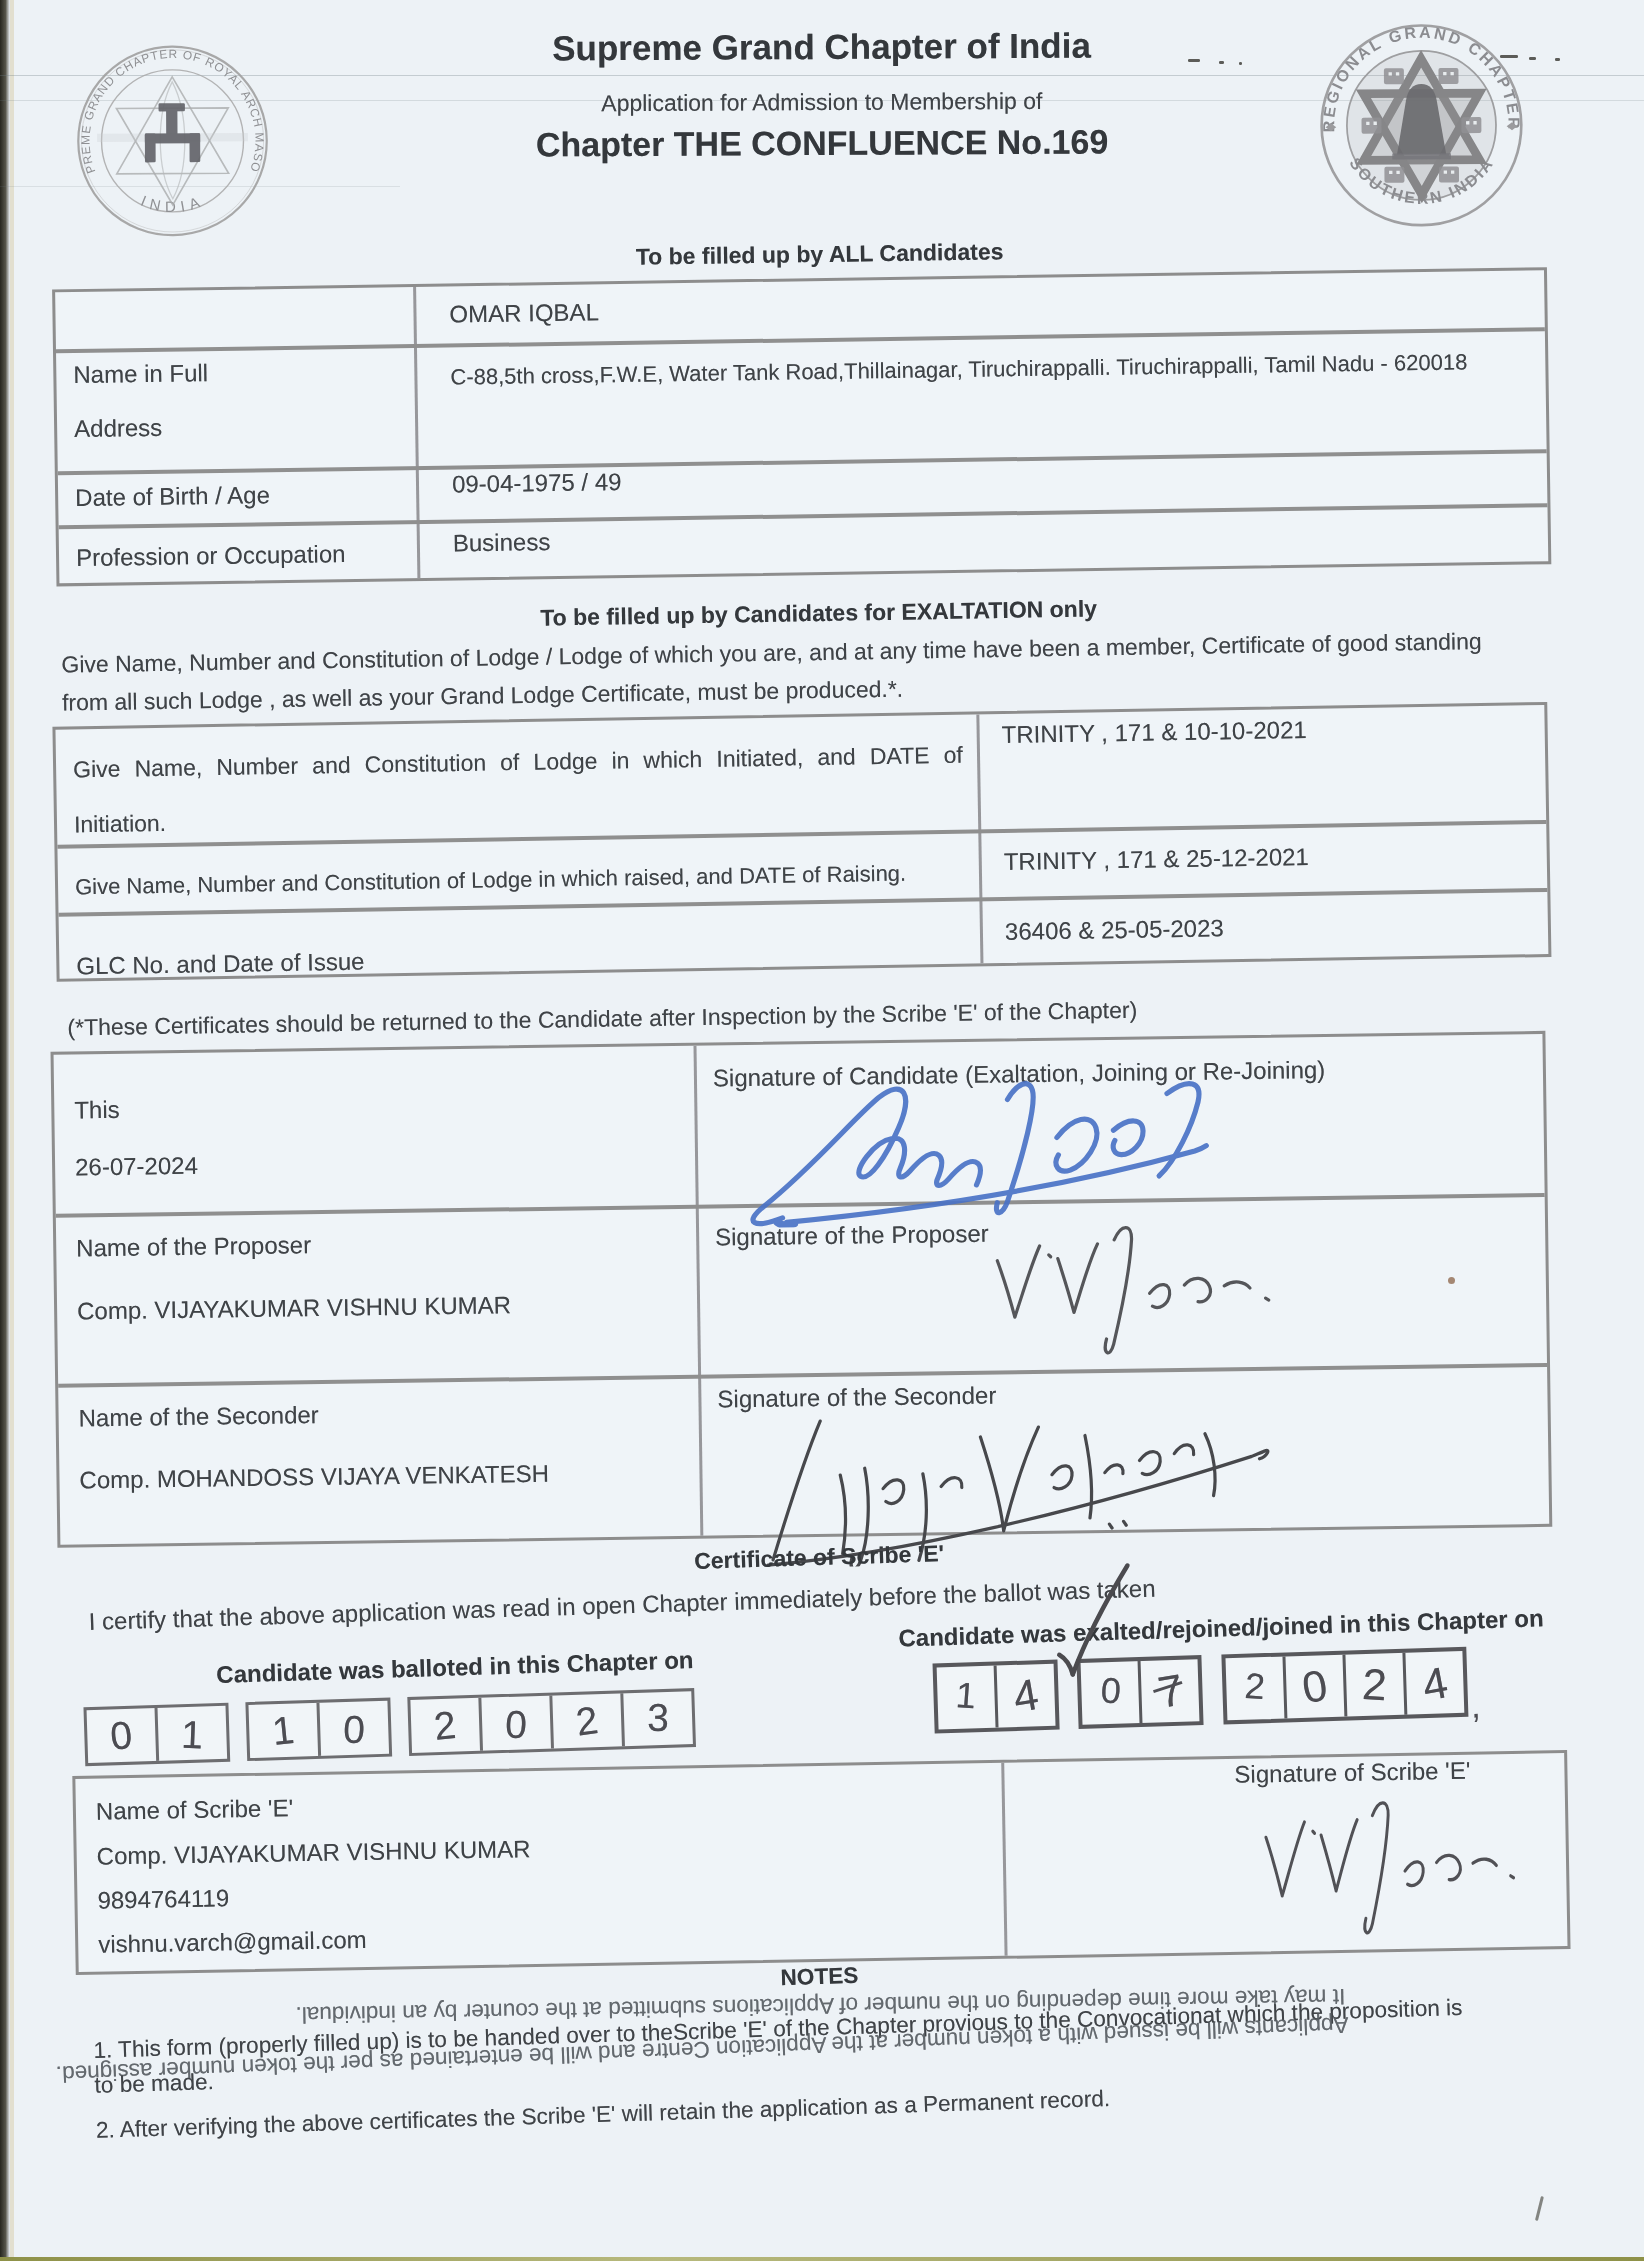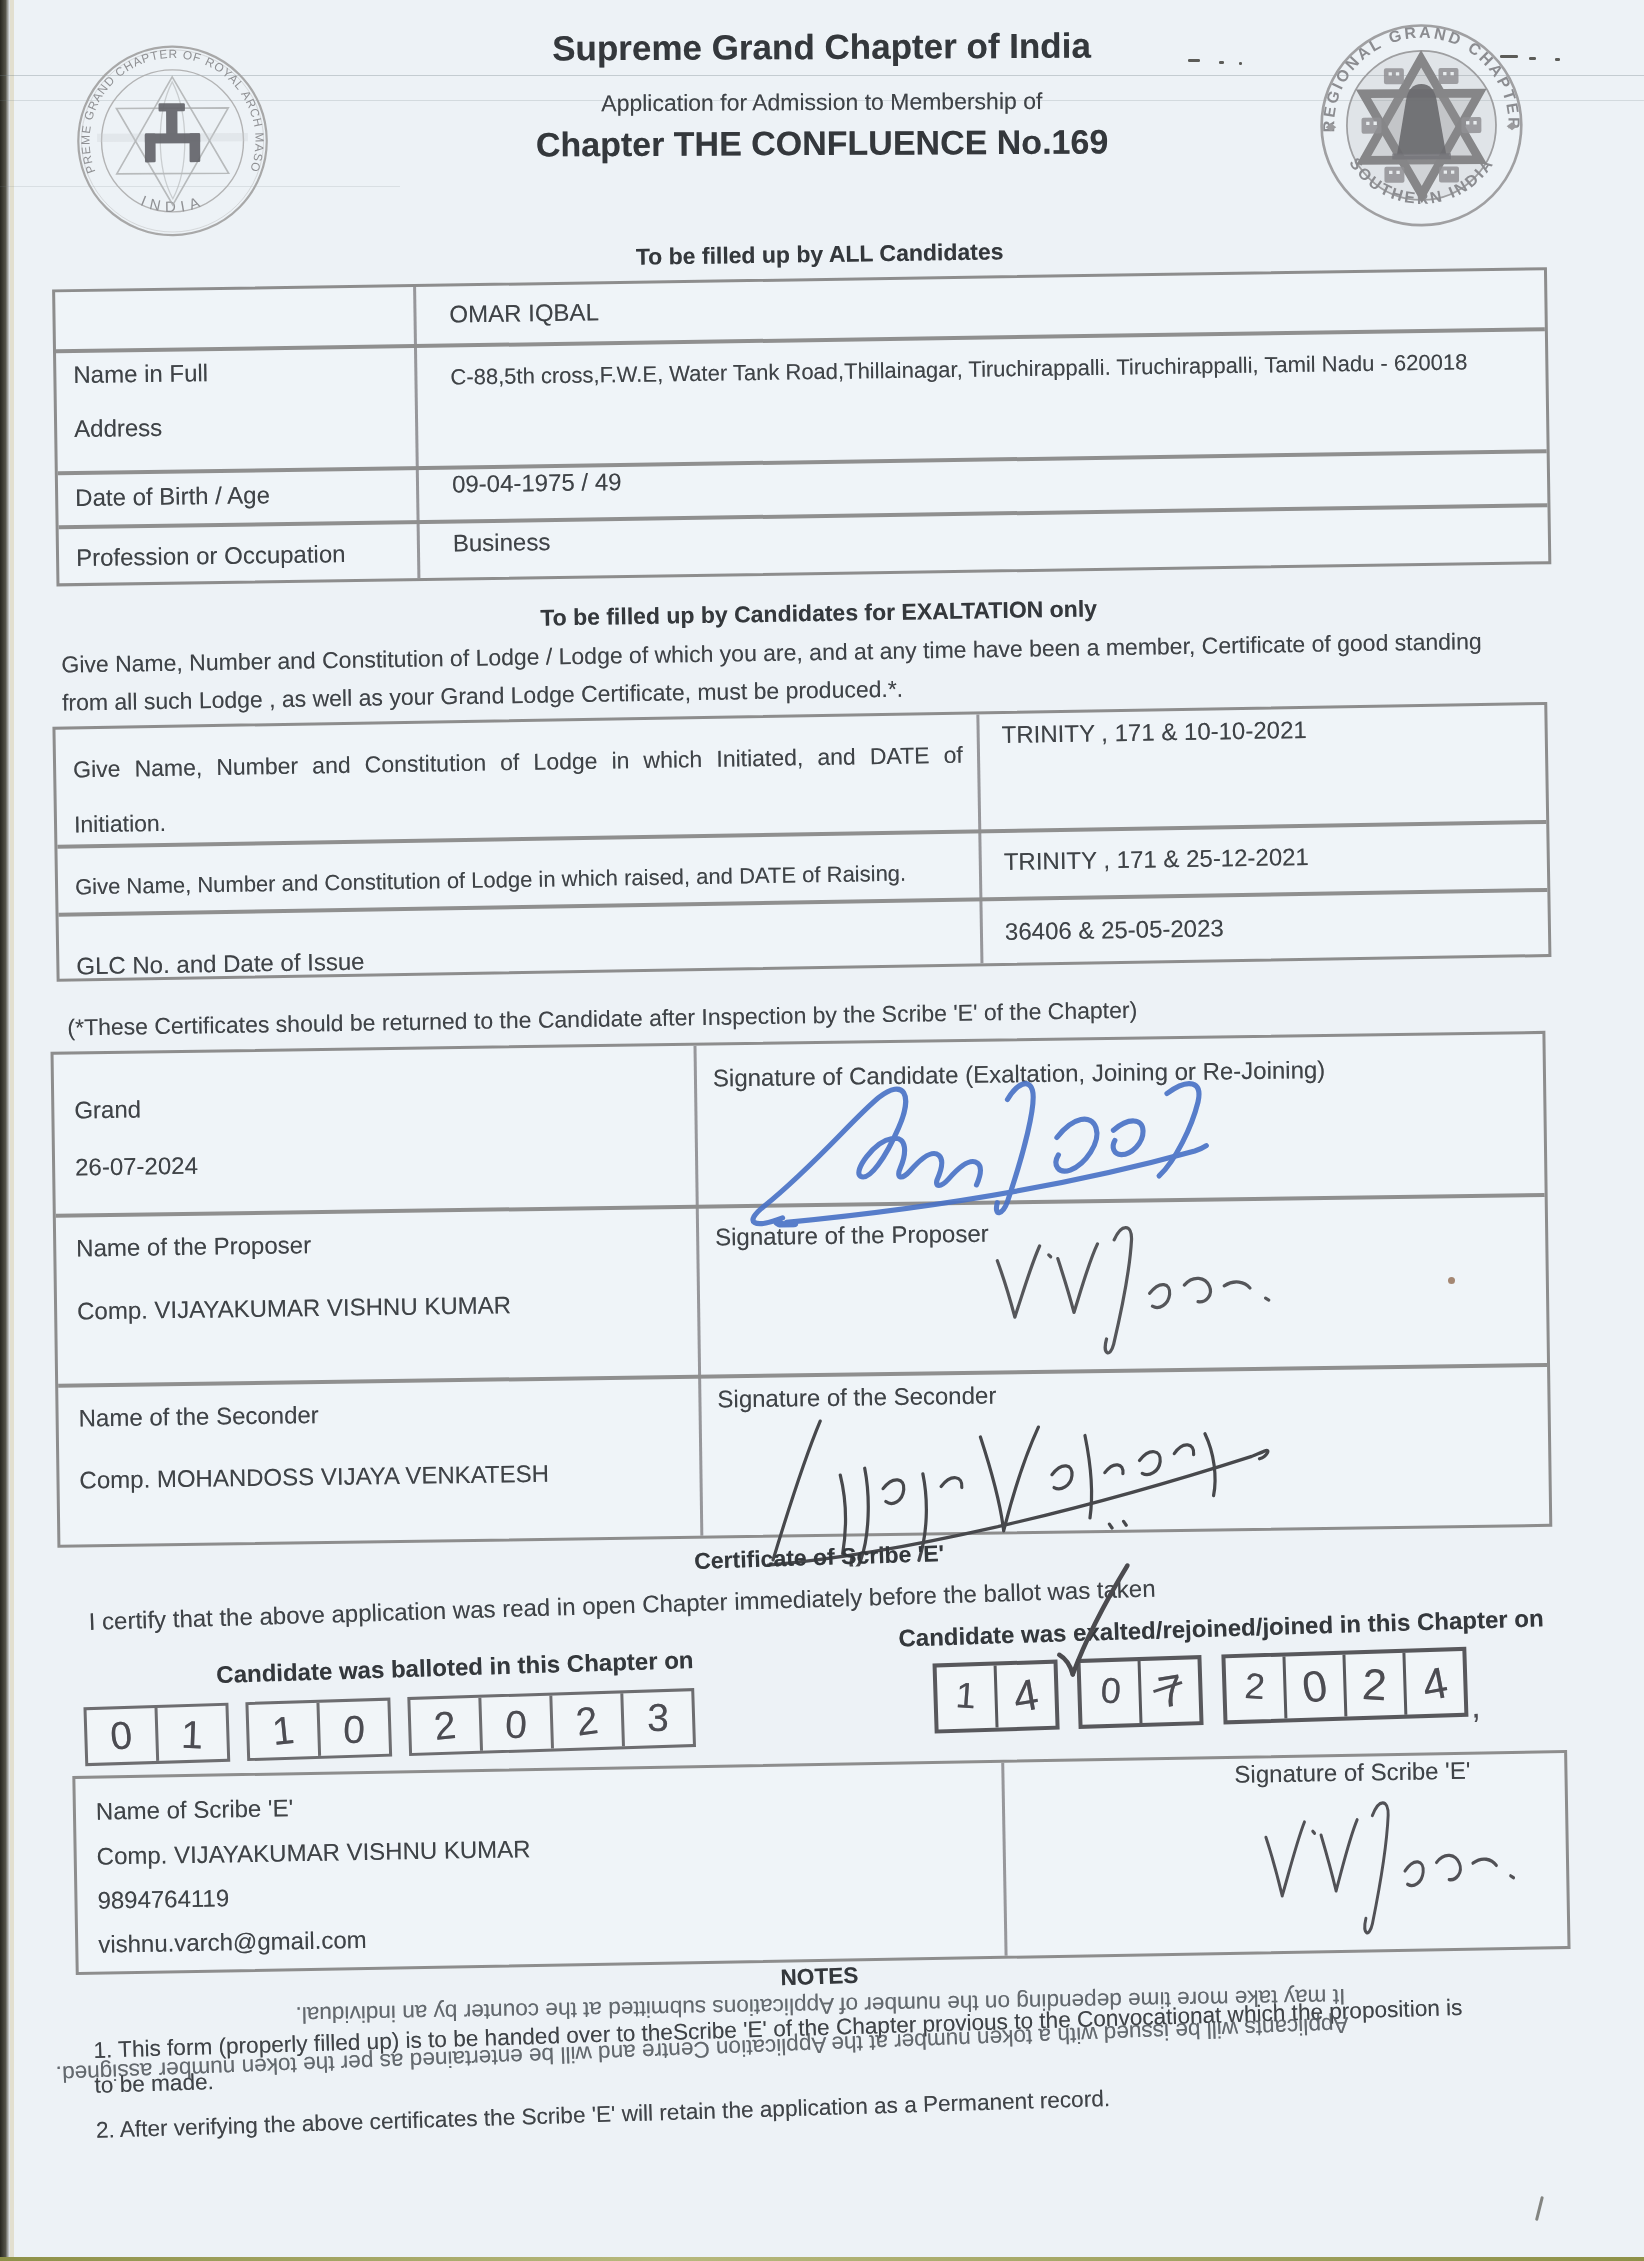--- a/index.html
+++ b/index.html
@@ -196,21 +196,21 @@
   <div class="txt fs37" style="left:1003px;top:330px;">36406 &amp; 25-05-2023</div>
   <div class="txt fs36" style="left:64px;top:411px;">(*These Certificates should be returned to the Candidate after Inspection by the Scribe 'E' of the Chapter)</div>
 </div>
 
 <div class="sec rot3" style="top:1035px;height:522px;">
   <div class="tbl" style="left:54px;top:6.4px;width:1489px;height:490px;">
     <div class="vline" style="left:640px;"></div>
     <div class="hline" style="top:159px;"></div>
     <div class="hline" style="top:329px;"></div>
   </div>
-  <div class="txt fs37" style="left:77px;top:50px;">Grand</div>
+  <div class="txt fs37" style="left:77px;top:50px;">This</div>
   <div class="txt fs37" style="left:77px;top:107px;">26-07-2024</div>
   <div class="txt fs37" style="left:716px;top:27px;">Signature of Candidate (Exaltation, Joining or Re-Joining)</div>
   <svg class="abs" style="left:719px;top:44px;z-index:5;" width="509" height="148" viewBox="0 0 790 230">
     <g fill="none" stroke="#4a72c6" stroke-width="8" stroke-linecap="round" stroke-linejoin="round" opacity=".92">
       <path d="M100,215 C55,232 38,222 72,196 C150,135 212,62 252,30 C292,0 306,26 282,78 C262,122 236,160 222,152 C210,144 244,98 272,94 C296,90 294,118 284,140 C277,155 285,160 299,145 C316,126 333,112 344,121 C354,129 346,148 341,159 C337,170 346,172 359,158 C376,139 393,126 404,134 C413,141 407,157 402,168"></path>
       <path d="M452,36 C468,10 486,4 491,22 C497,44 476,120 450,194 C442,216 428,218 434,196"></path>
       <path d="M528,96 C554,64 582,60 589,82 C596,104 572,138 548,147 C530,153 520,139 530,123"></path>
       <path d="M616,86 C640,66 662,68 662,88 C662,106 644,124 628,124 C616,124 612,112 618,102"></path>
       <path d="M700,30 C734,6 756,12 748,44 C738,82 712,134 686,158"></path>
       <path d="M106,222 C300,206 520,178 742,120 C752,117 757,114 760,112"></path>

